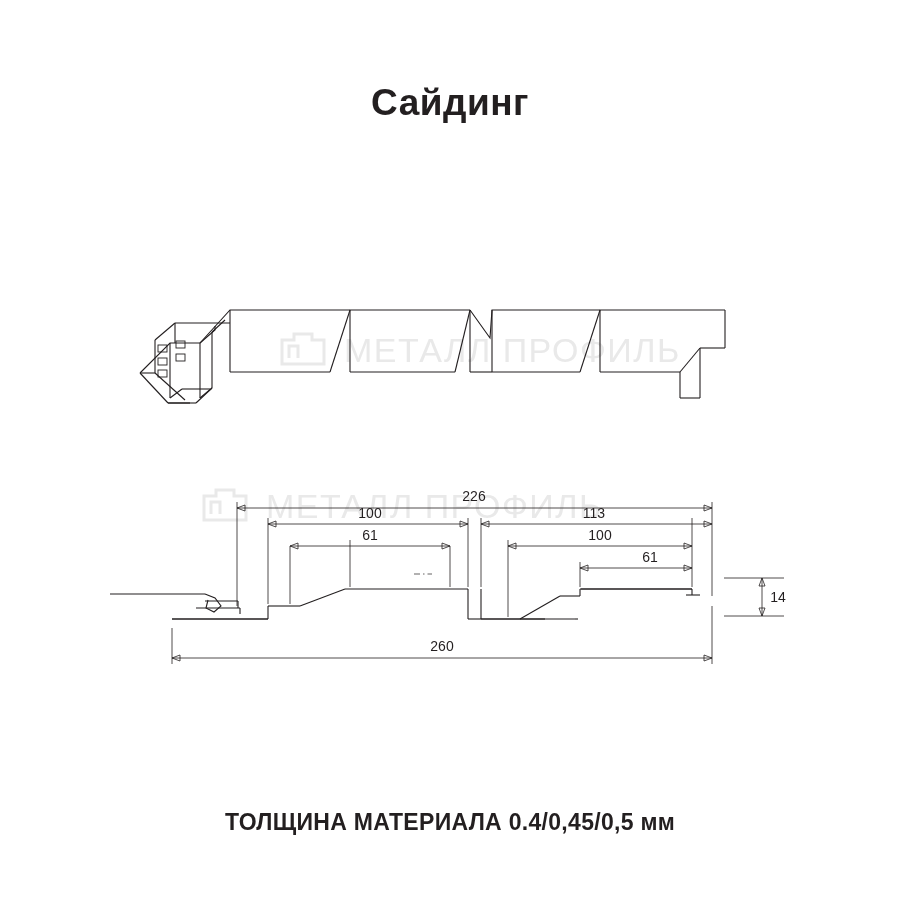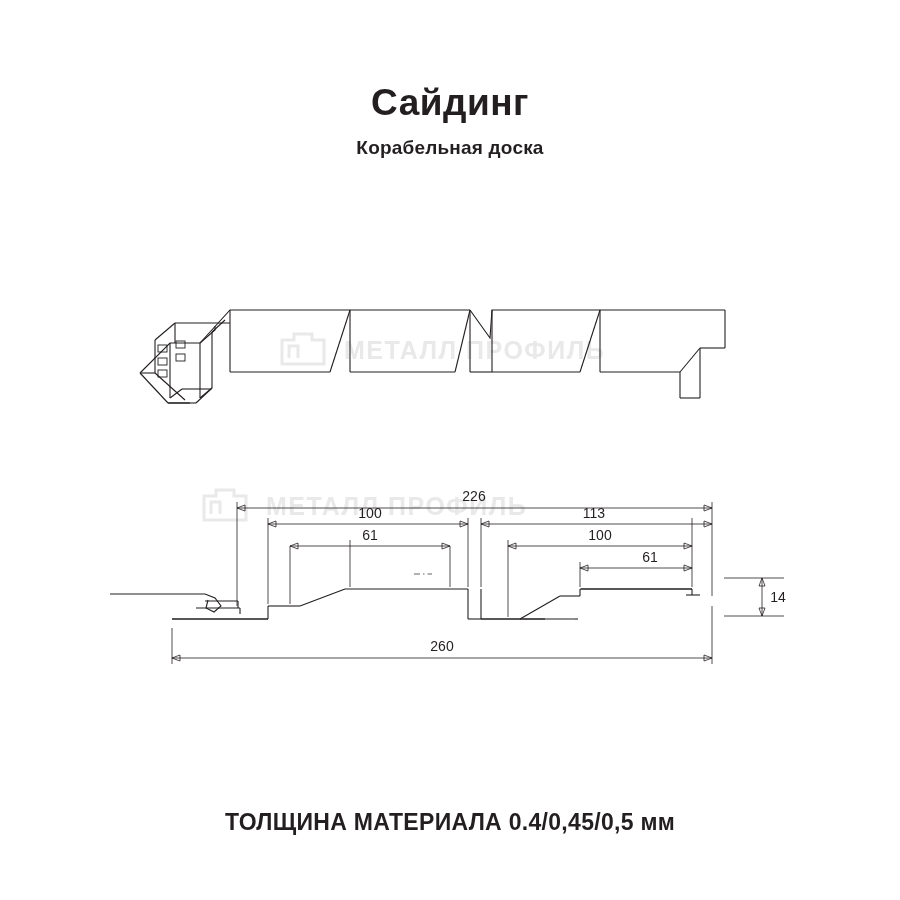--- a/index.html
+++ b/index.html
@@ -53,22 +53,22 @@
   .watermark {
     position: absolute;
     display: flex;
     align-items: center;
     gap: 14px;
     color: #e9e9e9;
     pointer-events: none;
     user-select: none;
   }
   .watermark .wm-text {
-    font-size: 25px;
-    font-weight: bold;
+    font-size: 34px;
+    font-weight: normal;
     letter-spacing: 1.5px;
     white-space: nowrap;
   }
   .wm-logo {
     width: 52px;
     height: 44px;
     position: relative;
     flex: none;
   }
   .wm1 { left: 278px; top: 312px; }
@@ -113,21 +113,20 @@
     text-anchor: middle;
   }
 </style>
 </head>
 <body>
 
 <div class="page">
 
   <div class="header">
     <div class="title">Сайдинг</div>
-    <div class="subtitle">Корабельная доска</div>
   </div>
 
   <div class="watermark wm1">
     <div class="wm-logo">
       <svg width="52" height="44" viewBox="0 0 52 44">
         <path d="M4 36 L4 12 L16 12 L16 6 L34 6 L34 12 L46 12 L46 36 Z" fill="none" stroke="#e9e9e9" stroke-width="3"></path>
         <path d="M11 30 L11 18 L20 18 L20 30" fill="none" stroke="#e9e9e9" stroke-width="3"></path>
       </svg>
     </div>
     <div class="wm-text">МЕТАЛЛ ПРОФИЛЬ</div>

